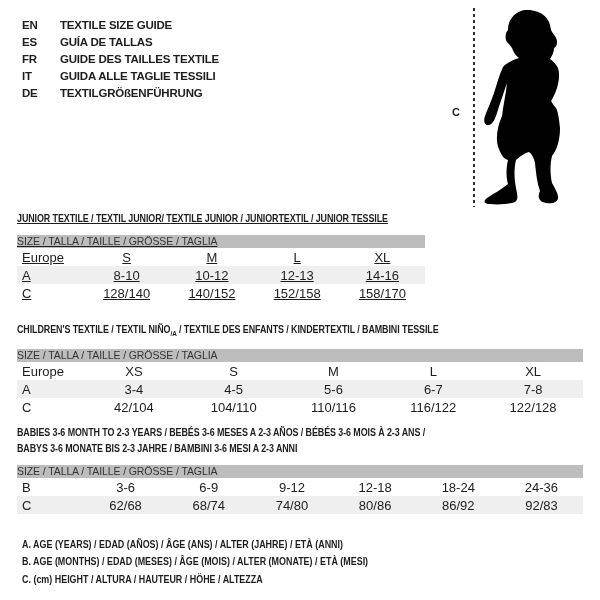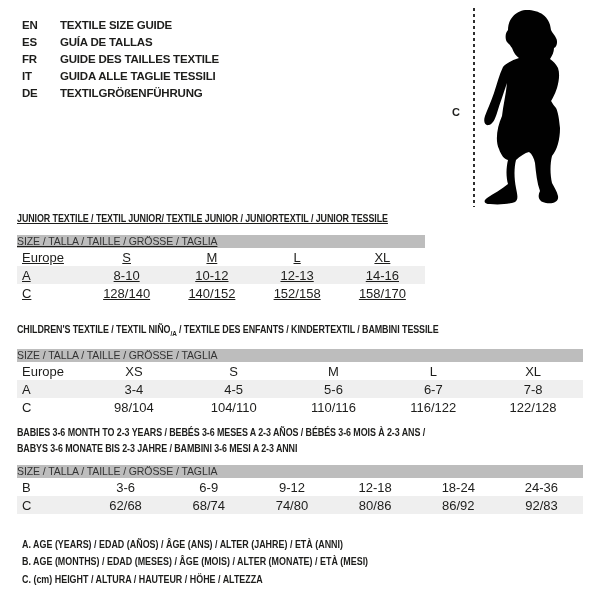--- a/index.html
+++ b/index.html
@@ -156,21 +156,21 @@
   <div class="row shade">
     <span class="lab">A</span>
     <span class="val">3-4</span>
     <span class="val">4-5</span>
     <span class="val">5-6</span>
     <span class="val">6-7</span>
     <span class="val">7-8</span>
   </div>
   <div class="row">
     <span class="lab">C</span>
-    <span class="val">98/104</span>
+    <span class="val">42/104</span>
     <span class="val">104/110</span>
     <span class="val">110/116</span>
     <span class="val">116/122</span>
     <span class="val">122/128</span>
   </div>
 </section>
 
 <section class="tbl t3">
   <h2 class="tbl-title">
     <div>BABIES 3-6 MONTH TO 2-3 YEARS / BEBÉS 3-6 MESES A 2-3 AÑOS / BÉBÉS 3-6 MOIS À 2-3 ANS /</div>

